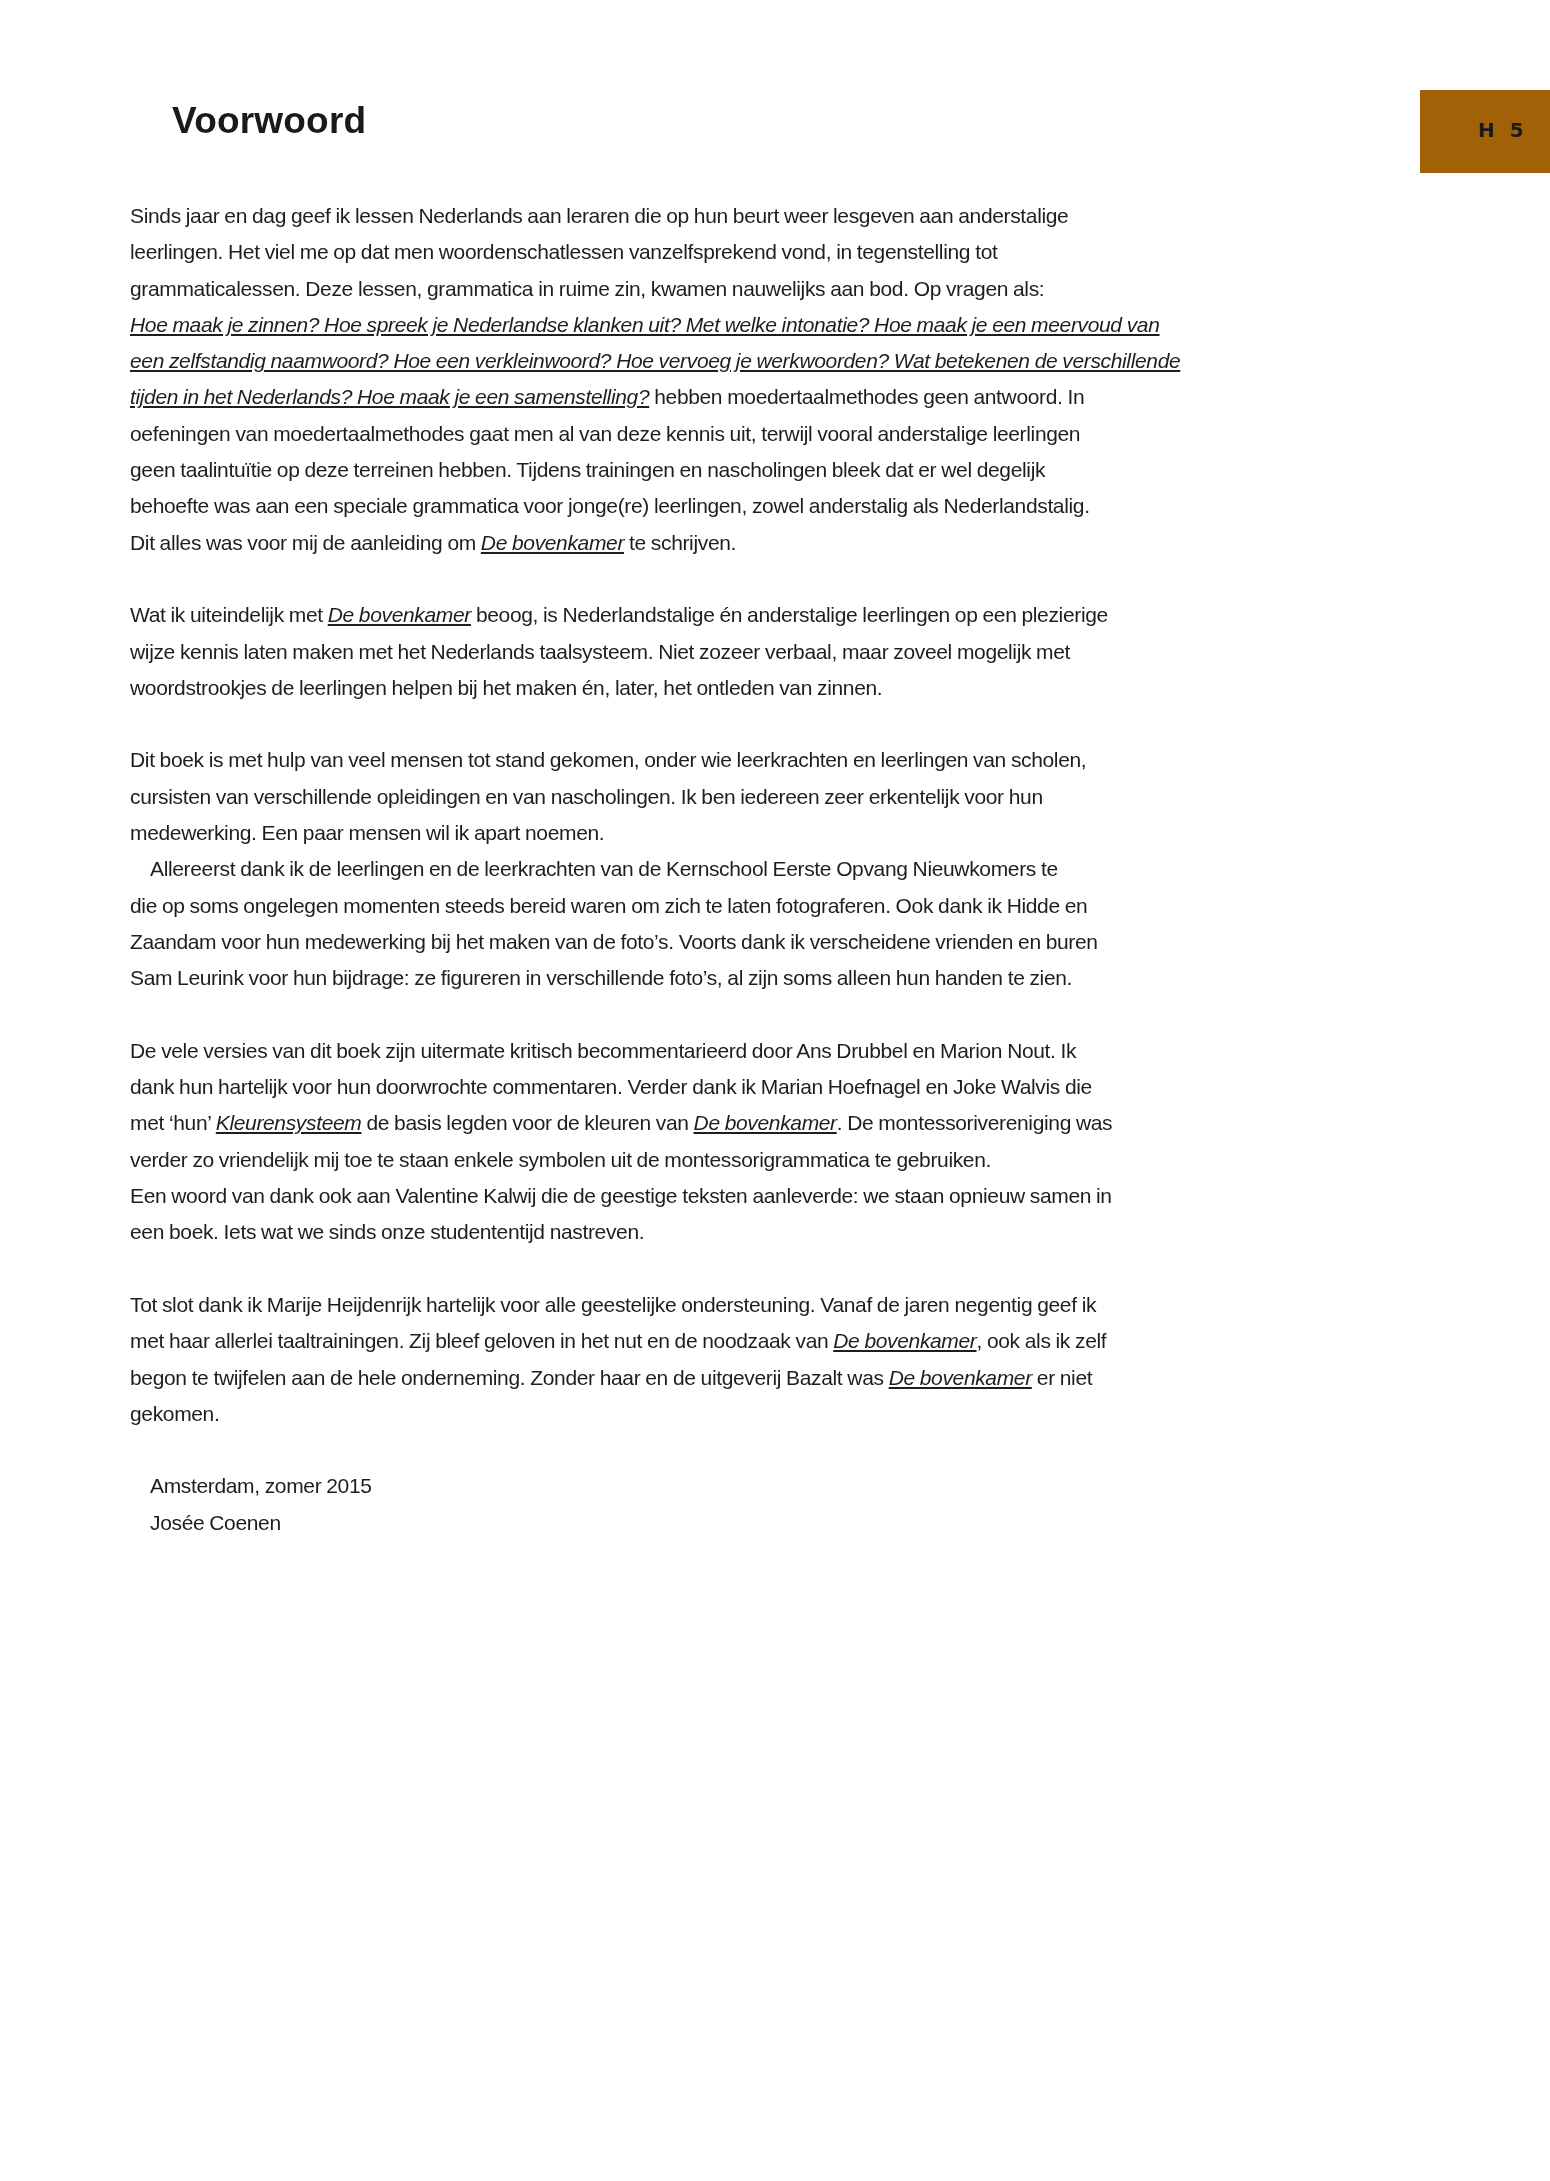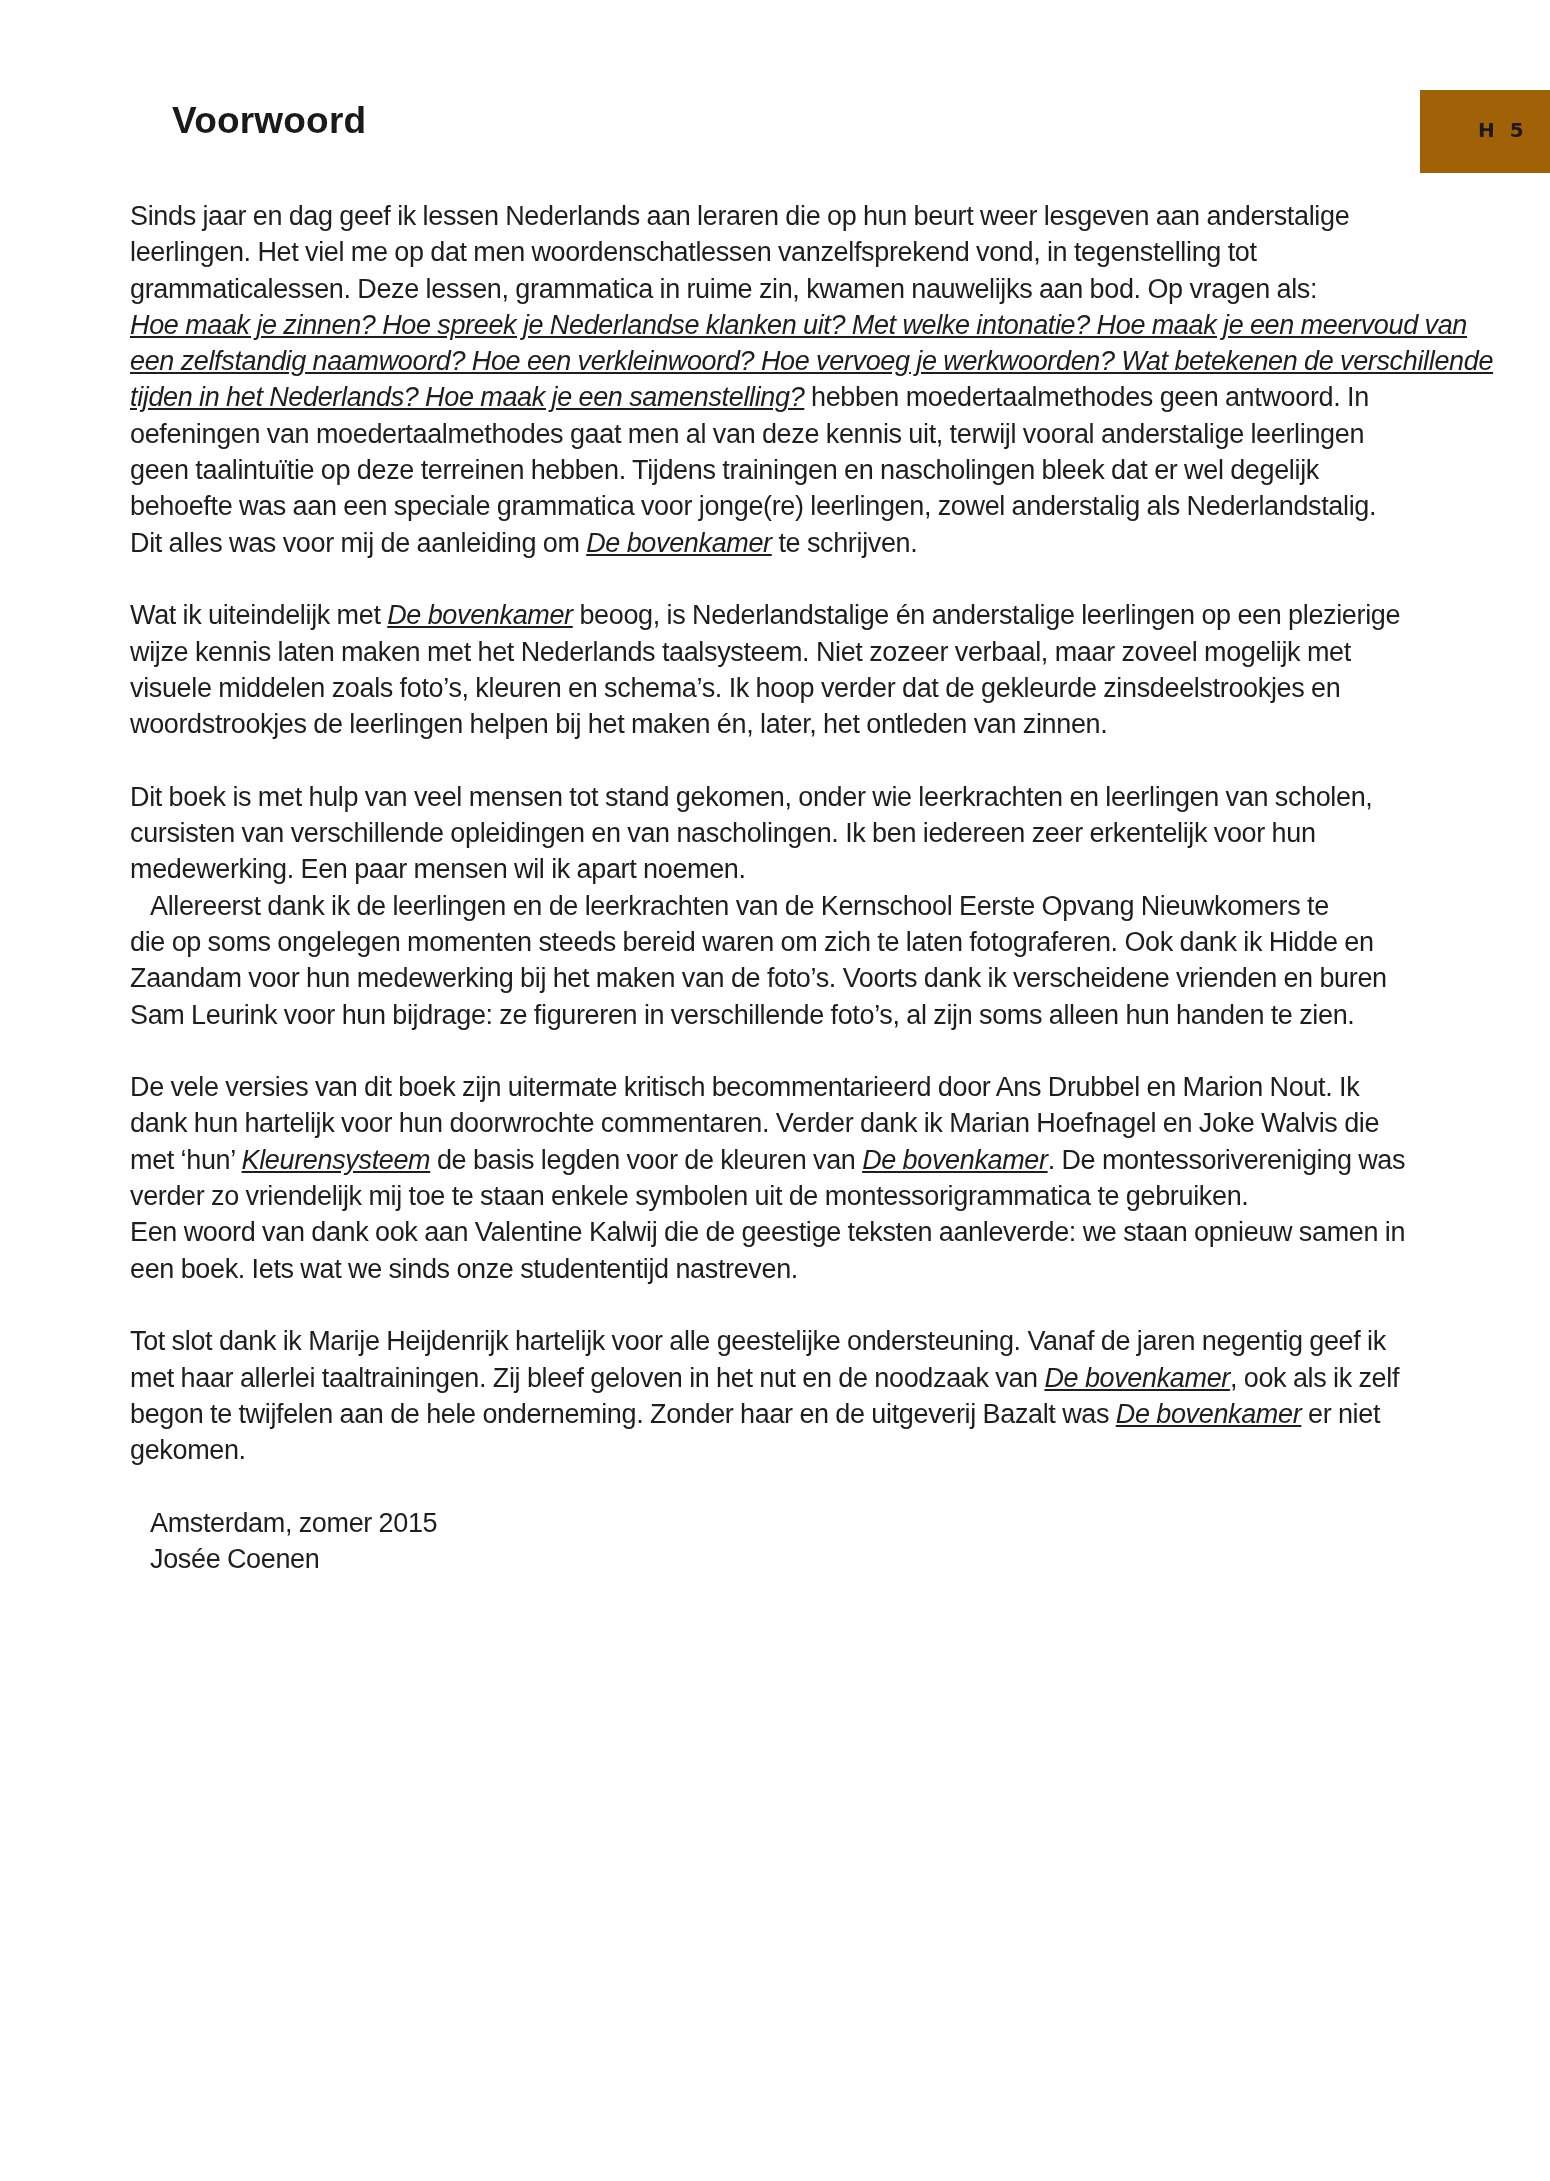--- a/index.html
+++ b/index.html
@@ -41,21 +41,21 @@
       font-size: 37px;
       font-weight: bold;
       color: #1a1a1a;
       letter-spacing: 0.2px;
     }
     .body-text {
       position: absolute;
       left: 130px;
       top: 198px;
       width: 1290px;
-      font-size: 27px;
+      font-size: 21px;
       line-height: 36.3px;
       letter-spacing: -0.35px;
       word-spacing: -0.5px;
     }
     .para {
       margin: 0 0 36.3px 0;
     }
     .line {
       display: block;
       white-space: nowrap;
@@ -91,21 +91,20 @@
         <span class="line"><em>een zelfstandig naamwoord? Hoe een verkleinwoord? Hoe vervoeg je werkwoorden? Wat betekenen de verschillende</em></span>
         <span class="line"><em>tijden in het Nederlands? Hoe maak je een samenstelling?</em><span> hebben moedertaalmethodes geen antwoord. In</span></span>
         <span class="line"><span>oefeningen van moedertaalmethodes gaat men al van deze kennis uit, terwijl vooral anderstalige leerlingen</span></span>
         <span class="line"><span>geen taalintuïtie op deze terreinen hebben. Tijdens trainingen en nascholingen bleek dat er wel degelijk</span></span>
         <span class="line"><span>behoefte was aan een speciale grammatica voor jonge(re) leerlingen, zowel anderstalig als Nederlandstalig.</span></span>
         <span class="line"><span>Dit alles was voor mij de aanleiding om </span><em>De bovenkamer</em><span> te schrijven.</span></span>
       </p>
       <p class="para">
         <span class="line"><span>Wat ik uiteindelijk met </span><em>De bovenkamer</em><span> beoog, is Nederlandstalige én anderstalige leerlingen op een plezierige</span></span>
         <span class="line"><span>wijze kennis laten maken met het Nederlands taalsysteem. Niet zozeer verbaal, maar zoveel mogelijk met</span></span>
-        <span class="line"><span>visuele middelen zoals foto’s, kleuren en schema’s. Ik hoop verder dat de gekleurde zinsdeelstrookjes en</span></span>
         <span class="line"><span>woordstrookjes de leerlingen helpen bij het maken én, later, het ontleden van zinnen.</span></span>
       </p>
       <p class="para">
         <span class="line"><span>Dit boek is met hulp van veel mensen tot stand gekomen, onder wie leerkrachten en leerlingen van scholen,</span></span>
         <span class="line"><span>cursisten van verschillende opleidingen en van nascholingen. Ik ben iedereen zeer erkentelijk voor hun</span></span>
         <span class="line"><span>medewerking.  Een paar mensen wil ik apart noemen.</span></span>
         <span class="line indent"><span>Allereerst dank ik de leerlingen en de leerkrachten van de Kernschool Eerste Opvang Nieuwkomers te</span></span>
         <span class="line"><span>die op soms ongelegen momenten steeds bereid waren om zich te laten fotograferen. Ook dank ik Hidde en</span></span>
         <span class="line"><span>Zaandam voor hun medewerking bij het maken van de foto’s. Voorts dank ik verscheidene vrienden en buren</span></span>
         <span class="line"><span>Sam Leurink voor hun bijdrage: ze figureren in verschillende foto’s, al zijn soms alleen hun handen te zien.</span></span>

